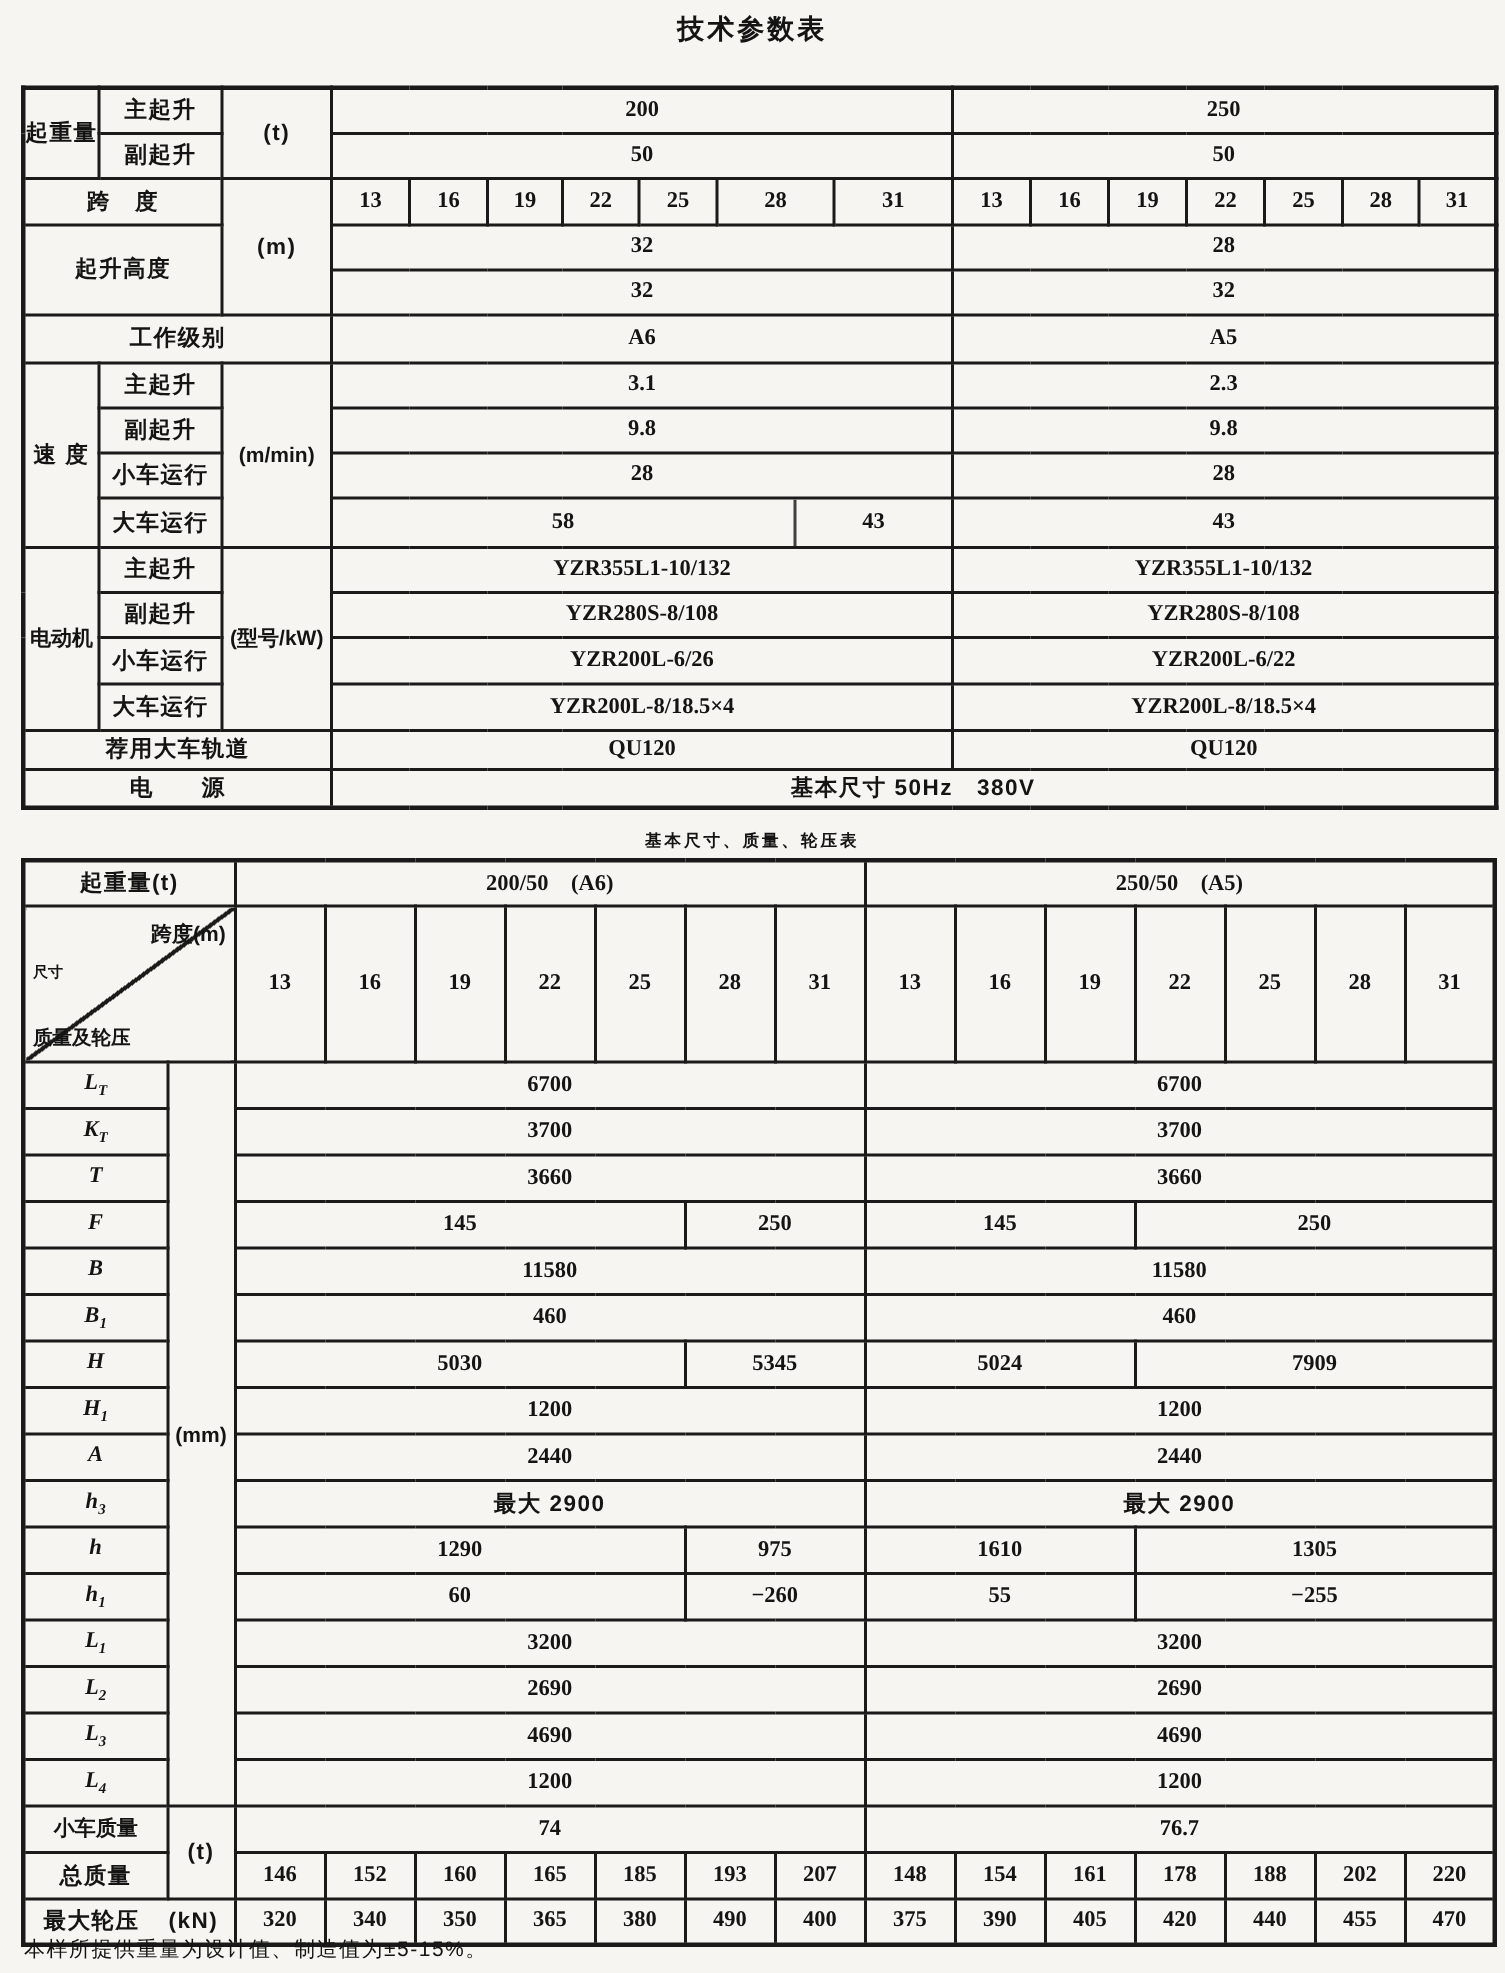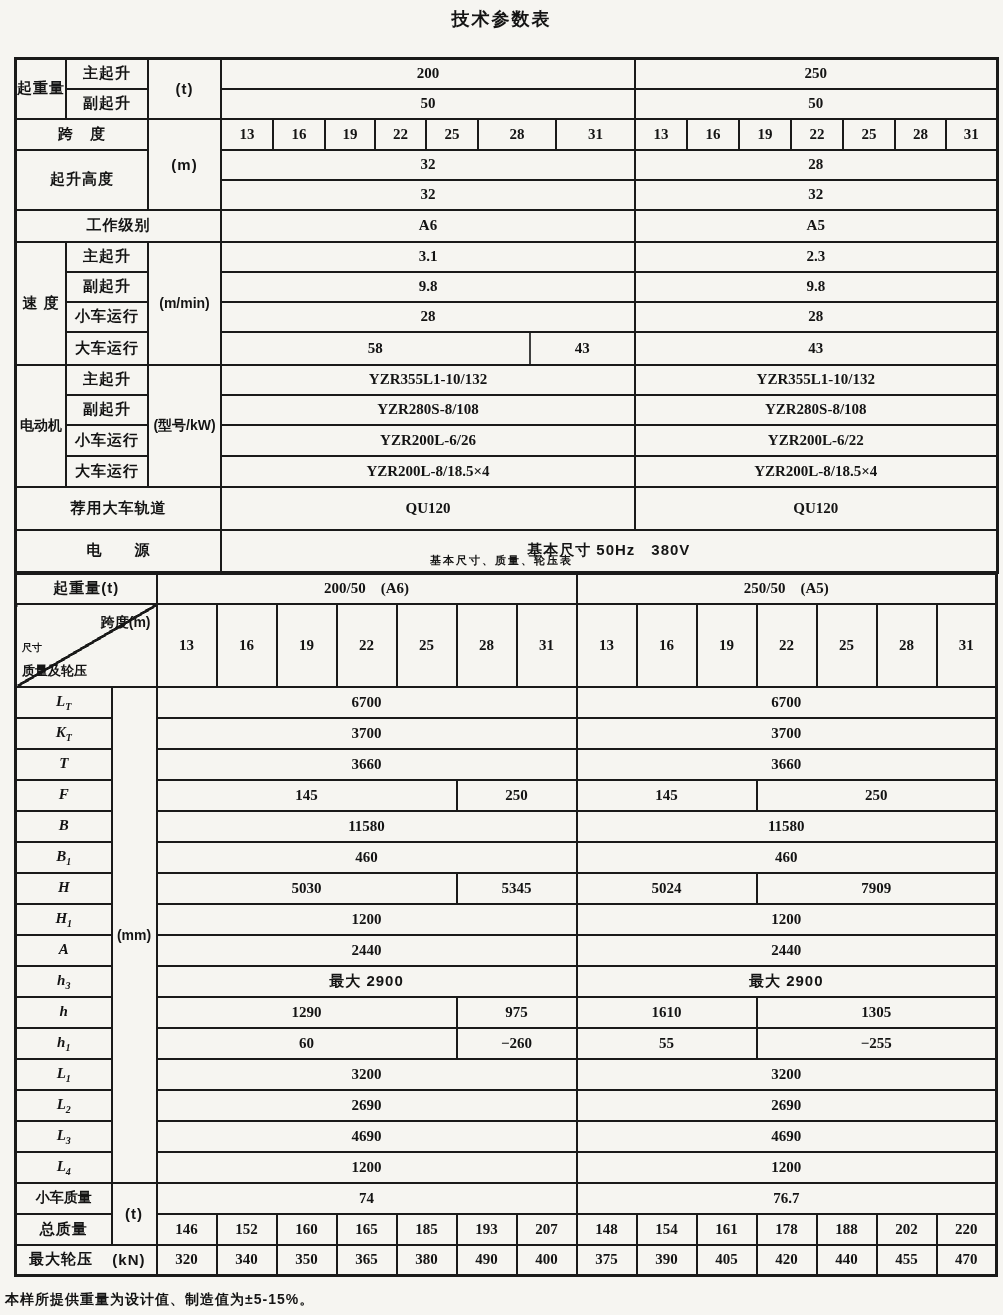--- a/index.html
+++ b/index.html
@@ -28,24 +28,24 @@
     font-weight:bold;font-size:15px;
   }
   td.cn{
     font-family:"Liberation Sans","DejaVu Sans",sans-serif;
     font-weight:bold;font-size:15px;letter-spacing:1px;
   }
   td.cns{font-size:14px;letter-spacing:0;margin-left:40px;}
   #t1wrap{position:absolute;left:14px;top:57px;}
   #t2wrap{position:absolute;left:14px;top:572px;}
   #t1 tr{height:30px;}
-  #t1 tr.short{height:43px;}
+  #t1 tr.short{height:26px;}
   #t2 tr{height:31px;}
   #t2 tr.hdr{height:30px;}
-  #t2 tr.diag-row{height:83px;}
+  #t2 tr.diag-row{height:104px;}
   .splitwrap{display:flex;width:100%;height:31px;align-items:center;}
   .splitwrap .a{flex:0 0 74.4%;border-right:2px solid #404040;height:100%;line-height:31px;}
   .splitwrap .b{flex:1;height:100%;line-height:31px;}
   td.diag{
     position:relative;padding:0;
     background:linear-gradient(to bottom right,
       rgba(0,0,0,0) calc(50% - 1.4px),
       #1a1a1a calc(50% - 1.4px),
       #1a1a1a calc(50% + 1.4px),
       rgba(0,0,0,0) calc(50% + 1.4px));
@@ -55,22 +55,22 @@
   td.diag .d-dim{position:absolute;left:5px;top:36px;font-size:10px;font-weight:bold;
     font-family:"Liberation Sans",sans-serif;}
   td.diag .d-mass{position:absolute;left:5px;bottom:6px;font-size:13px;font-weight:bold;
     font-family:"Liberation Sans",sans-serif;}
   td.plabel .pl{font-style:italic;font-size:15px;}
   td.plabel sub{font-size:10px;font-style:italic;}
   td.kcell{padding:0;}
   .kflex{display:flex;justify-content:space-between;align-items:center;
     padding:0 10px 0 12px;font-family:"Liberation Sans",sans-serif;font-weight:bold;font-size:15px;letter-spacing:1px;}
   #footer{
-    position:absolute;left:5px;top:1291px;
-    font-size:14px;font-weight:bold;letter-spacing:1px;
+    position:absolute;left:16px;top:1291px;
+    font-size:14px;font-weight:normal;letter-spacing:1px;
   }
 </style>
 </head>
 <body>
 
 <div class="ttl" id="title1">技术参数表</div>
 
 <div id="t1wrap">
 <table id="t1">
   <colgroup>

